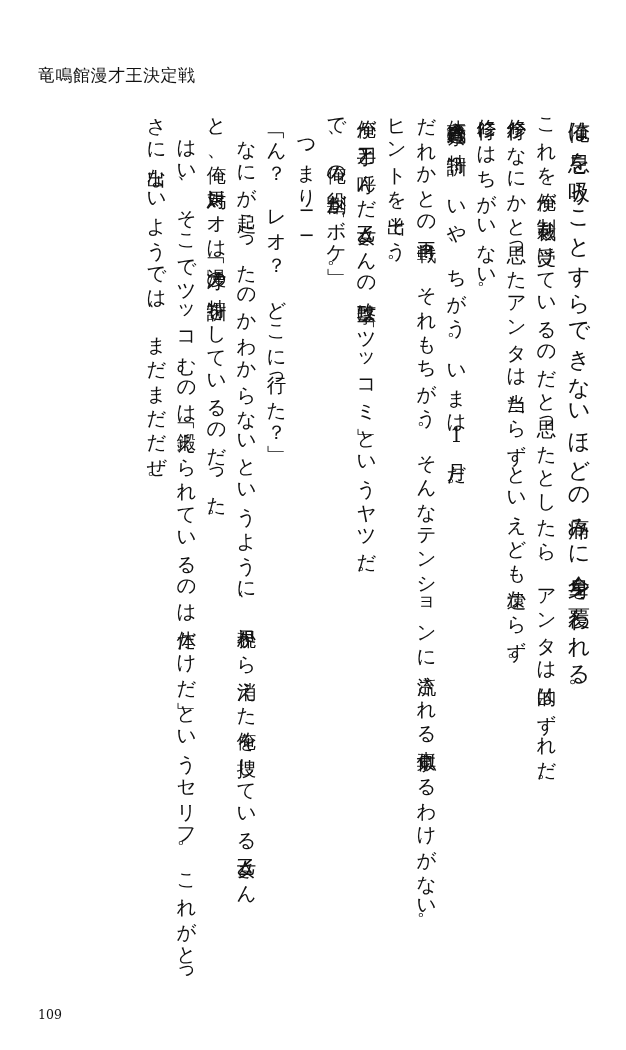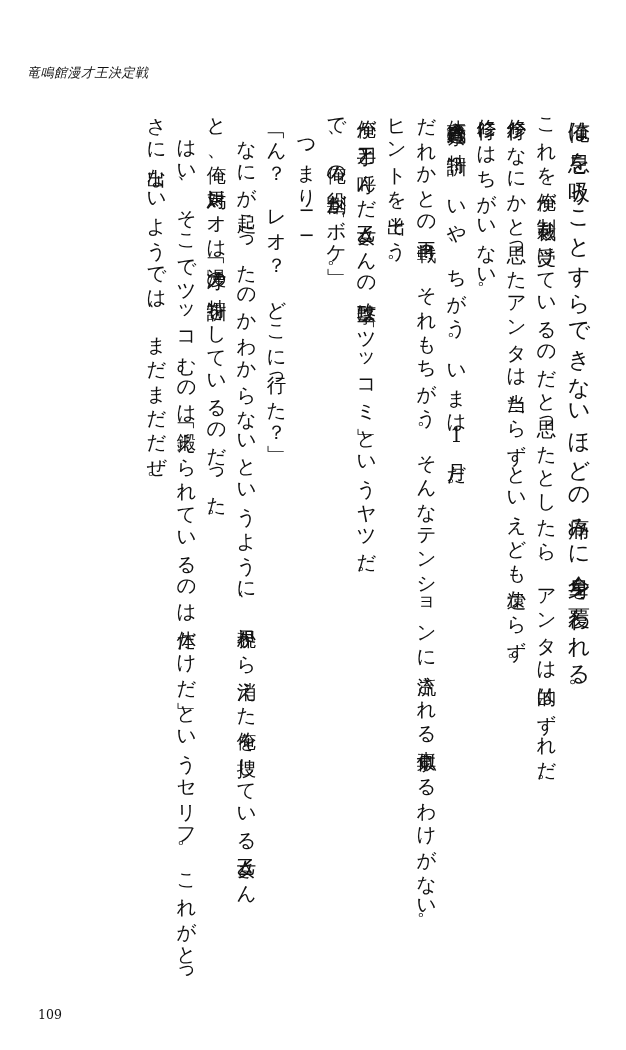--- a/index.html
+++ b/index.html
@@ -15,27 +15,26 @@
     position: relative;
     width: 626px;
     height: 1050px;
     background: #ffffff;
     overflow: hidden;
   }
   
   .running-header {
     position: absolute;
     top: 64px;
-    left: 27px;
-    font-size: 13px;
+    left: 38px;
+    font-size: 17px;
     letter-spacing: 0.5px;
     color: #111;
     white-space: nowrap;
     font-family: "DejaVu Serif", "Liberation Serif", serif;
-    font-style: italic;
   }
   
   .folio {
     position: absolute;
     left: 38px;
     bottom: 28px;
     font-size: 12.5px;
     color: #111;
     font-family: "DejaVu Serif", "Liberation Serif", serif;
   }

